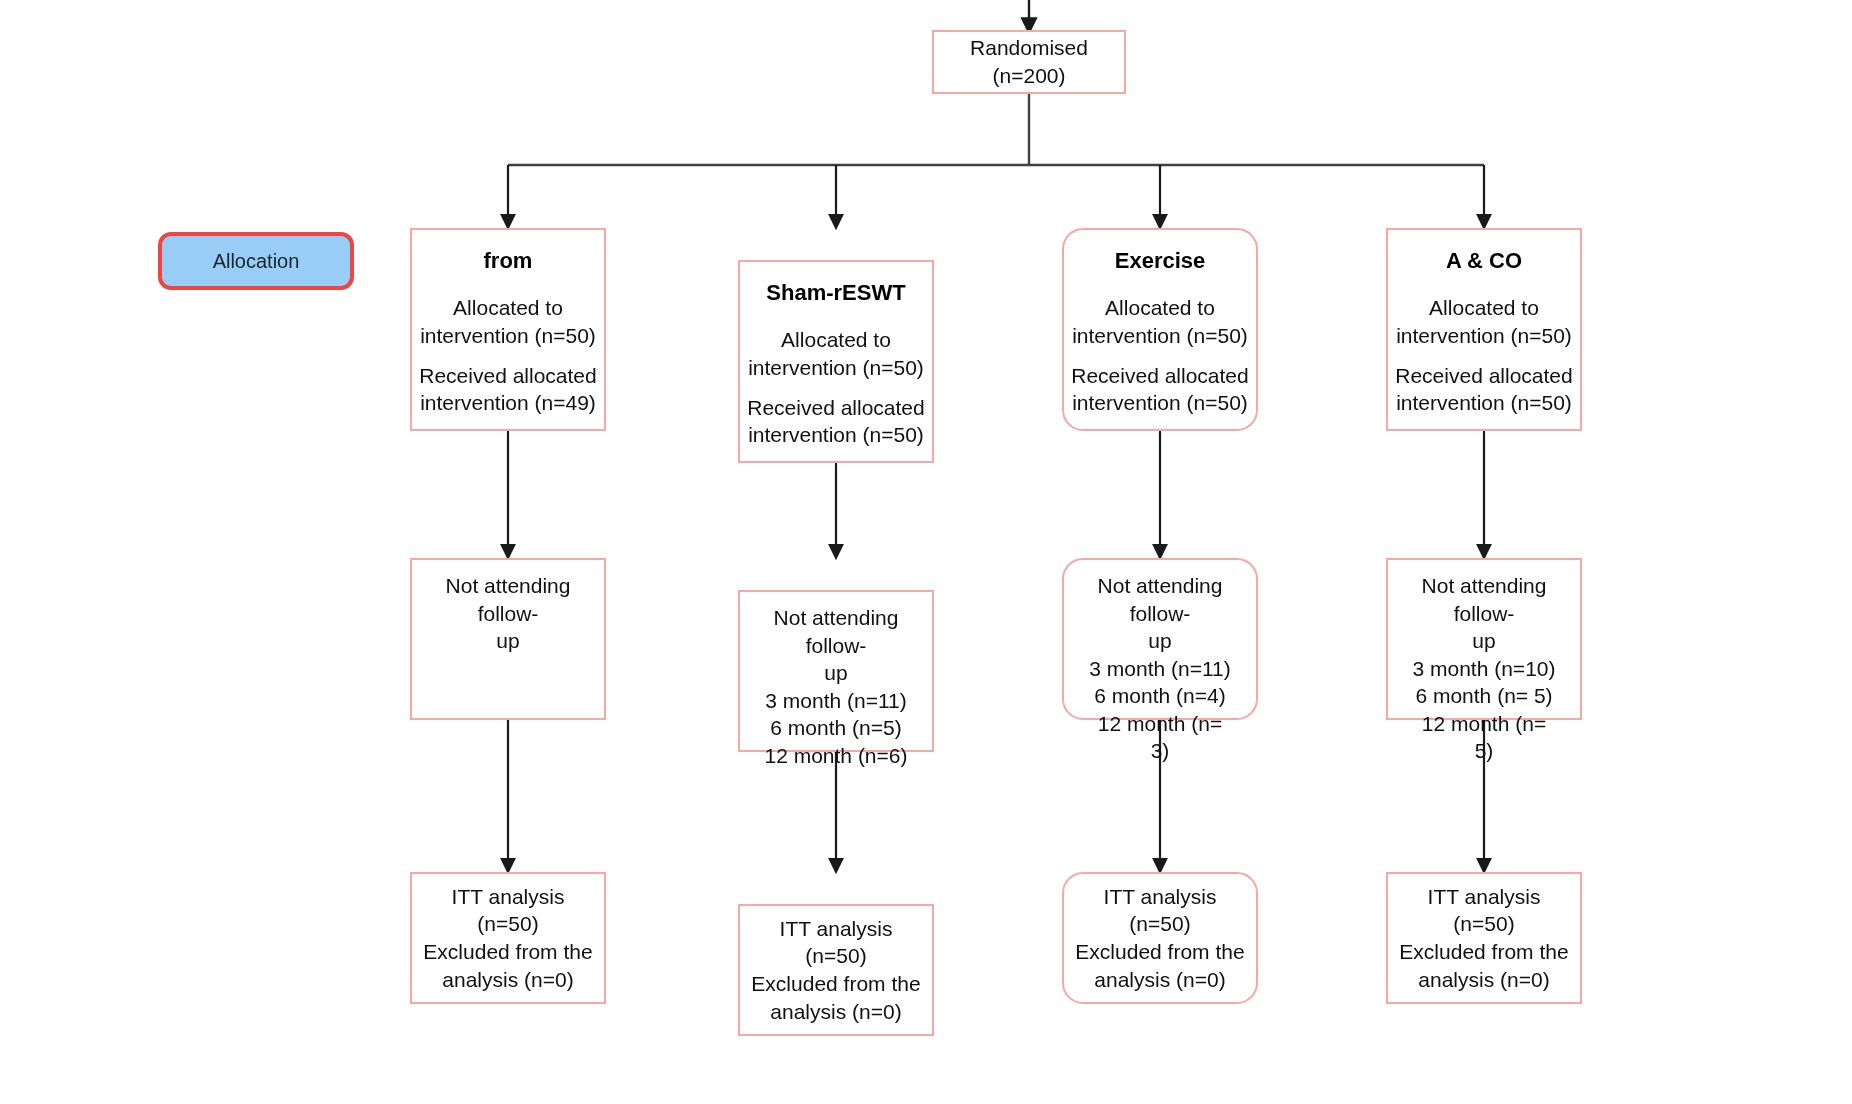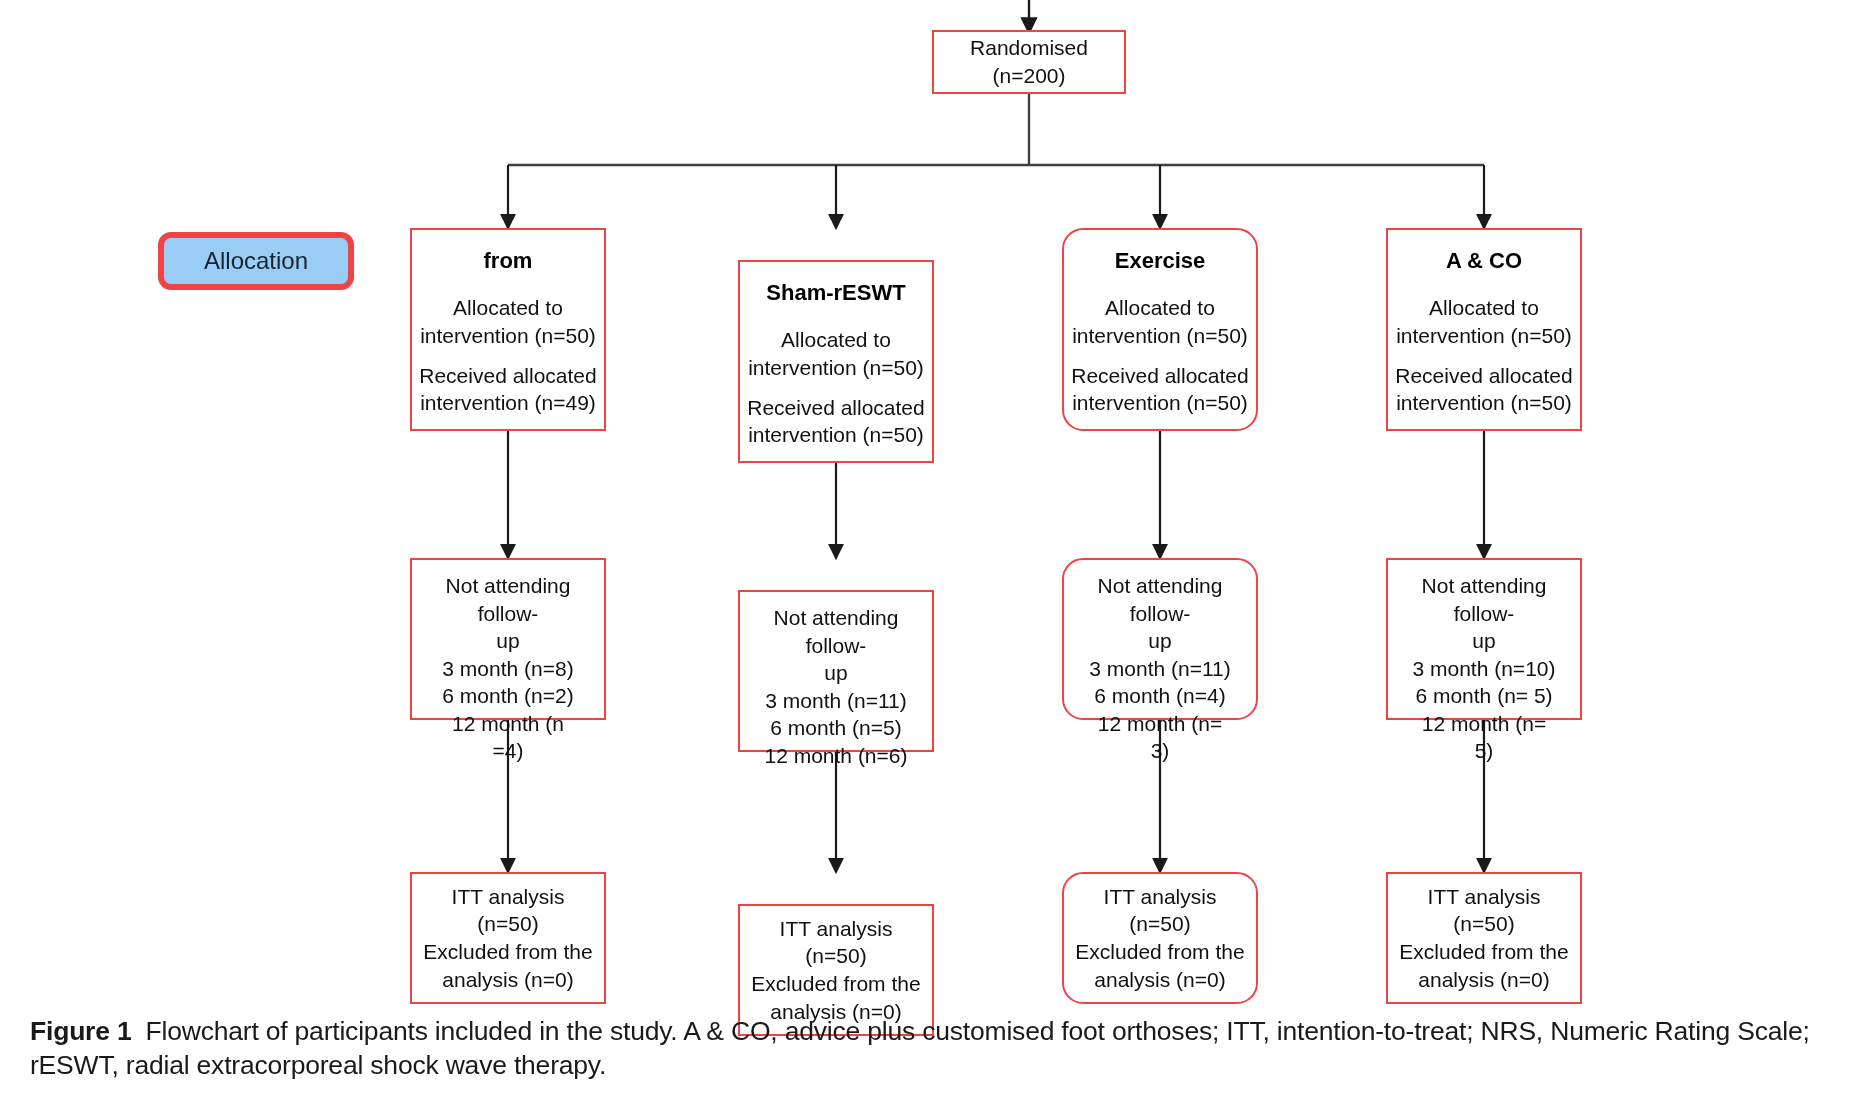--- a/index.html
+++ b/index.html
@@ -34,21 +34,21 @@
     width: 1852px;
     height: 1010px;
     pointer-events: none;
   }
 
   
   .node {
     position: absolute;
     box-sizing: border-box;
     background: #ffffff;
-    border: 2px solid #ef4444;
+    border: 2px solid #fca5a5;
     display: flex;
     flex-direction: column;
     align-items: center;
     justify-content: center;
     text-align: center;
     font-size: 21px;
     line-height: 1.32;
     color: #111111;
   }
   .node .title {
@@ -111,26 +111,26 @@
   .col-3 { left: 1386px; }
 
   
   .stage-label {
     position: absolute;
     left: 158px;
     width: 196px;
     height: 58px;
     box-sizing: border-box;
     background: #9ACDF5;
-    border: 6px solid #ef4444;
+    border: 4px solid #ef4444;
     border-radius: 13px;
     display: flex;
     align-items: center;
     justify-content: center;
-    font-size: 24px;
+    font-size: 20px;
     color: #15242f;
   }
   #stage-allocation { top: 232px; }
   #stage-followup   { top: 550px; }
   #stage-analysis   { top: 872px; }
 
   
   #caption {
     position: absolute;
     left: 30px;
@@ -225,23 +225,20 @@
 intervention (n=50)</span>
       <div class="gap-sm"></div>
       <span class="para">Received allocated
 intervention (n=50)</span>
     </div>
 
     <div class="node fu-box col-0">
       <span class="para">Not attending follow-
 up</span>
       <div class="gap-sm"></div>
-      <span class="fu-list">3 month (n=8)
-6 month (n=2)
-12 month (n =4)</span>
     </div>
     <div class="node fu-box col-1">
       <span class="para">Not attending follow-
 up</span>
       <div class="gap-sm"></div>
       <span class="fu-list">3 month (n=11)
 6 month (n=5)
 12 month (n=6)</span>
     </div>
     <div class="node fu-box col-2">
@@ -281,17 +278,14 @@
     </div>
     <div class="node an-box col-3">
       <span>ITT analysis (n=50)</span>
       <div class="gap-md"></div>
       <span class="para">Excluded from the
 analysis (n=0)</span>
     </div>
 
   </div>
 
-  <div id="caption">
-    <span class="fig-label">Figure 1</span><span>Flowchart of participants included in the study. A &amp; CO, advice plus customised foot orthoses; ITT, intention-to-treat; NRS, Numeric Rating Scale; rESWT, radial extracorporeal shock wave therapy.</span>
-  </div>
 
 </div>
 
 </body></html>

